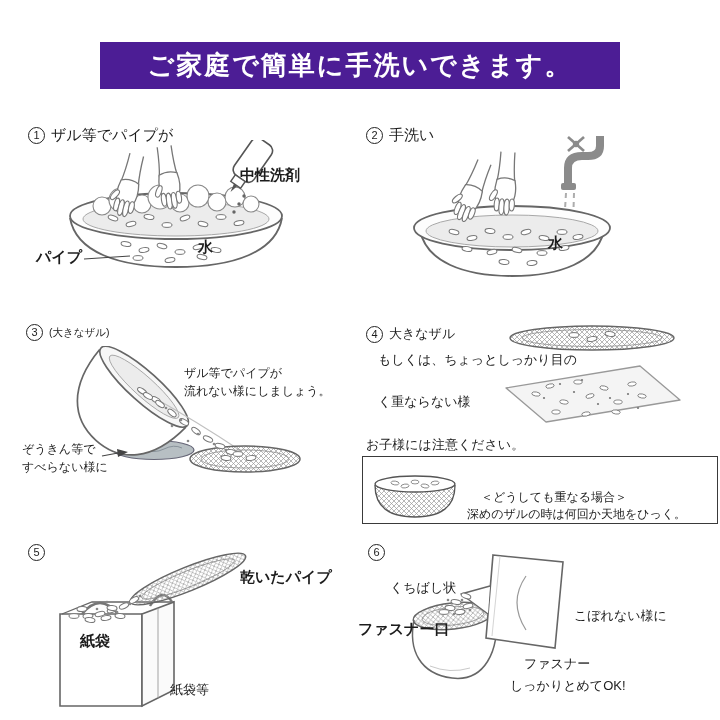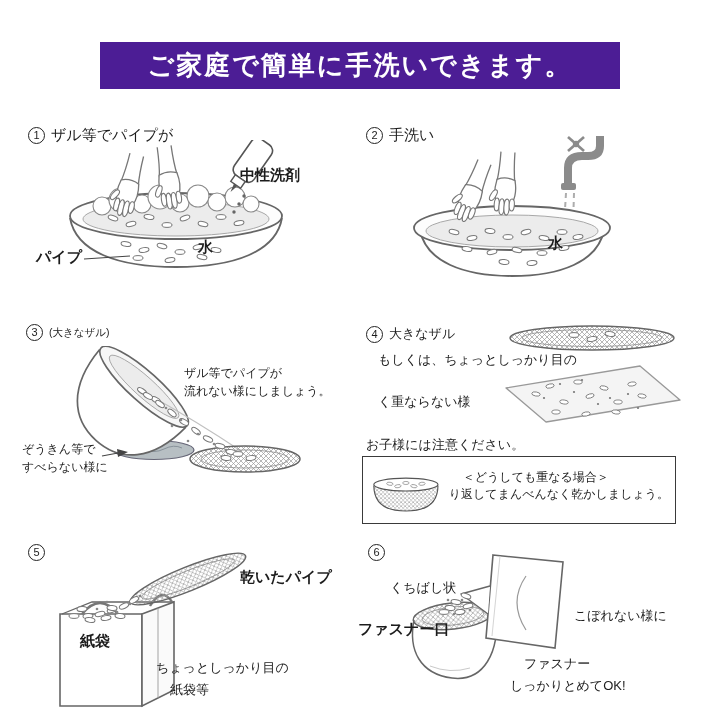--- a/index.html
+++ b/index.html
@@ -10,21 +10,21 @@
   .banner{position:absolute;left:100px;top:42px;width:520px;height:47px;display:flex;align-items:center;justify-content:center;background:#a8c5d9}
   .banner-text{color:#fff;font-size:26px;font-weight:bold;letter-spacing:2px;white-space:nowrap}
   .step-head{display:flex;align-items:center;gap:6px;font-size:15px;white-space:nowrap}
   .num{width:17px;height:17px;border:1.2px solid #222;border-radius:50%;display:inline-flex;align-items:center;justify-content:center;font-size:11px;line-height:1;flex:0 0 auto}
   .b{font-weight:bold}
   .f15{font-size:15px}
   .f13{font-size:13px;line-height:1.55;white-space:nowrap}
   .f12{font-size:12px;line-height:1.5;white-space:nowrap}
   .small-note{font-size:10.5px}
   .pre{white-space:pre-line}
-  .notebox{position:absolute;left:362px;top:456px;width:314px;height:68px;border:1.2px solid #3a3a3a;background:#fff;display:flex;align-items:flex-start;padding:12px 6px;gap:6px}
+  .notebox{position:absolute;left:362px;top:456px;width:356px;height:68px;border:1.2px solid #3a3a3a;background:#fff;display:flex;align-items:flex-end;padding:0 6px;gap:6px}
   .notebox-text{font-size:12px;line-height:1.42;white-space:nowrap}
   .notebox-text .indent{padding-left:14px}
   svg.abs{display:block}
 </style>
 </head>
 <body>
 
 <div class="page">
 
   <svg width="0" height="0" style="position:absolute" aria-hidden="true">
@@ -272,21 +272,21 @@
       <g>
         <use href="#pellet" transform="translate(26,12) rotate(8) scale(0.8)"></use>
           <use href="#pellet" transform="translate(36,15) rotate(-8) scale(0.8)"></use>
         <use href="#pellet" transform="translate(46,11) scale(0.8)"></use>
           <use href="#pellet" transform="translate(56,15) rotate(10) scale(0.8)"></use>
         <use href="#pellet" transform="translate(66,12) rotate(-6) scale(0.8)"></use>
       </g>
     </svg>
     <div class="notebox-text">
       <div class="indent">＜どうしても重なる場合＞</div>
-      <div>り返してまんべんなく乾かしましょう。</div>
+      <div>深めのザルの時は何回か天地をひっく。</div>
     </div>
   </div>
 
   <div class="abs step-head" style="left:28px;top:544px">
     <span class="num">5</span>
   </div>
 
   <svg class="abs" style="left:22px;top:552px" width="320" height="168" viewBox="0 0 320 168">
     <g>
       <polygon points="38,62 120,62 120,154 38,154" fill="#fff" stroke="#666" stroke-width="1.6"></polygon>
@@ -317,21 +317,20 @@
           <circle cx="95" cy="60" r="1.3"></circle>
           <circle cx="75" cy="57" r="1.3"></circle>
         <circle cx="85" cy="50" r="1.3"></circle>
           <circle cx="118" cy="44" r="1.3"></circle>
       </g>
     </g>
   </svg>
 
   <div class="abs b f15" style="left:240px;top:568px">乾いたパイプ</div>
   <div class="abs b f15" style="left:80px;top:632px">紙袋</div>
-  <div class="abs f13" style="left:156px;top:658px">ちょっとしっかり目の</div>
   <div class="abs f13" style="left:170px;top:680px">紙袋等</div>
 
   <div class="abs step-head" style="left:368px;top:544px">
     <span class="num">6</span>
   </div>
 
   <svg class="abs" style="left:358px;top:550px" width="330" height="172" viewBox="0 0 330 172">
     <g>
       <path d="M56,70 C50,100 62,124 94,128 C126,132 142,102 138,62" fill="#fff" stroke="#666" stroke-width="1.5"></path>
       <path d="M72,116 Q92,124 112,118" fill="none" stroke="#c9c9c9" stroke-width="1"></path>

